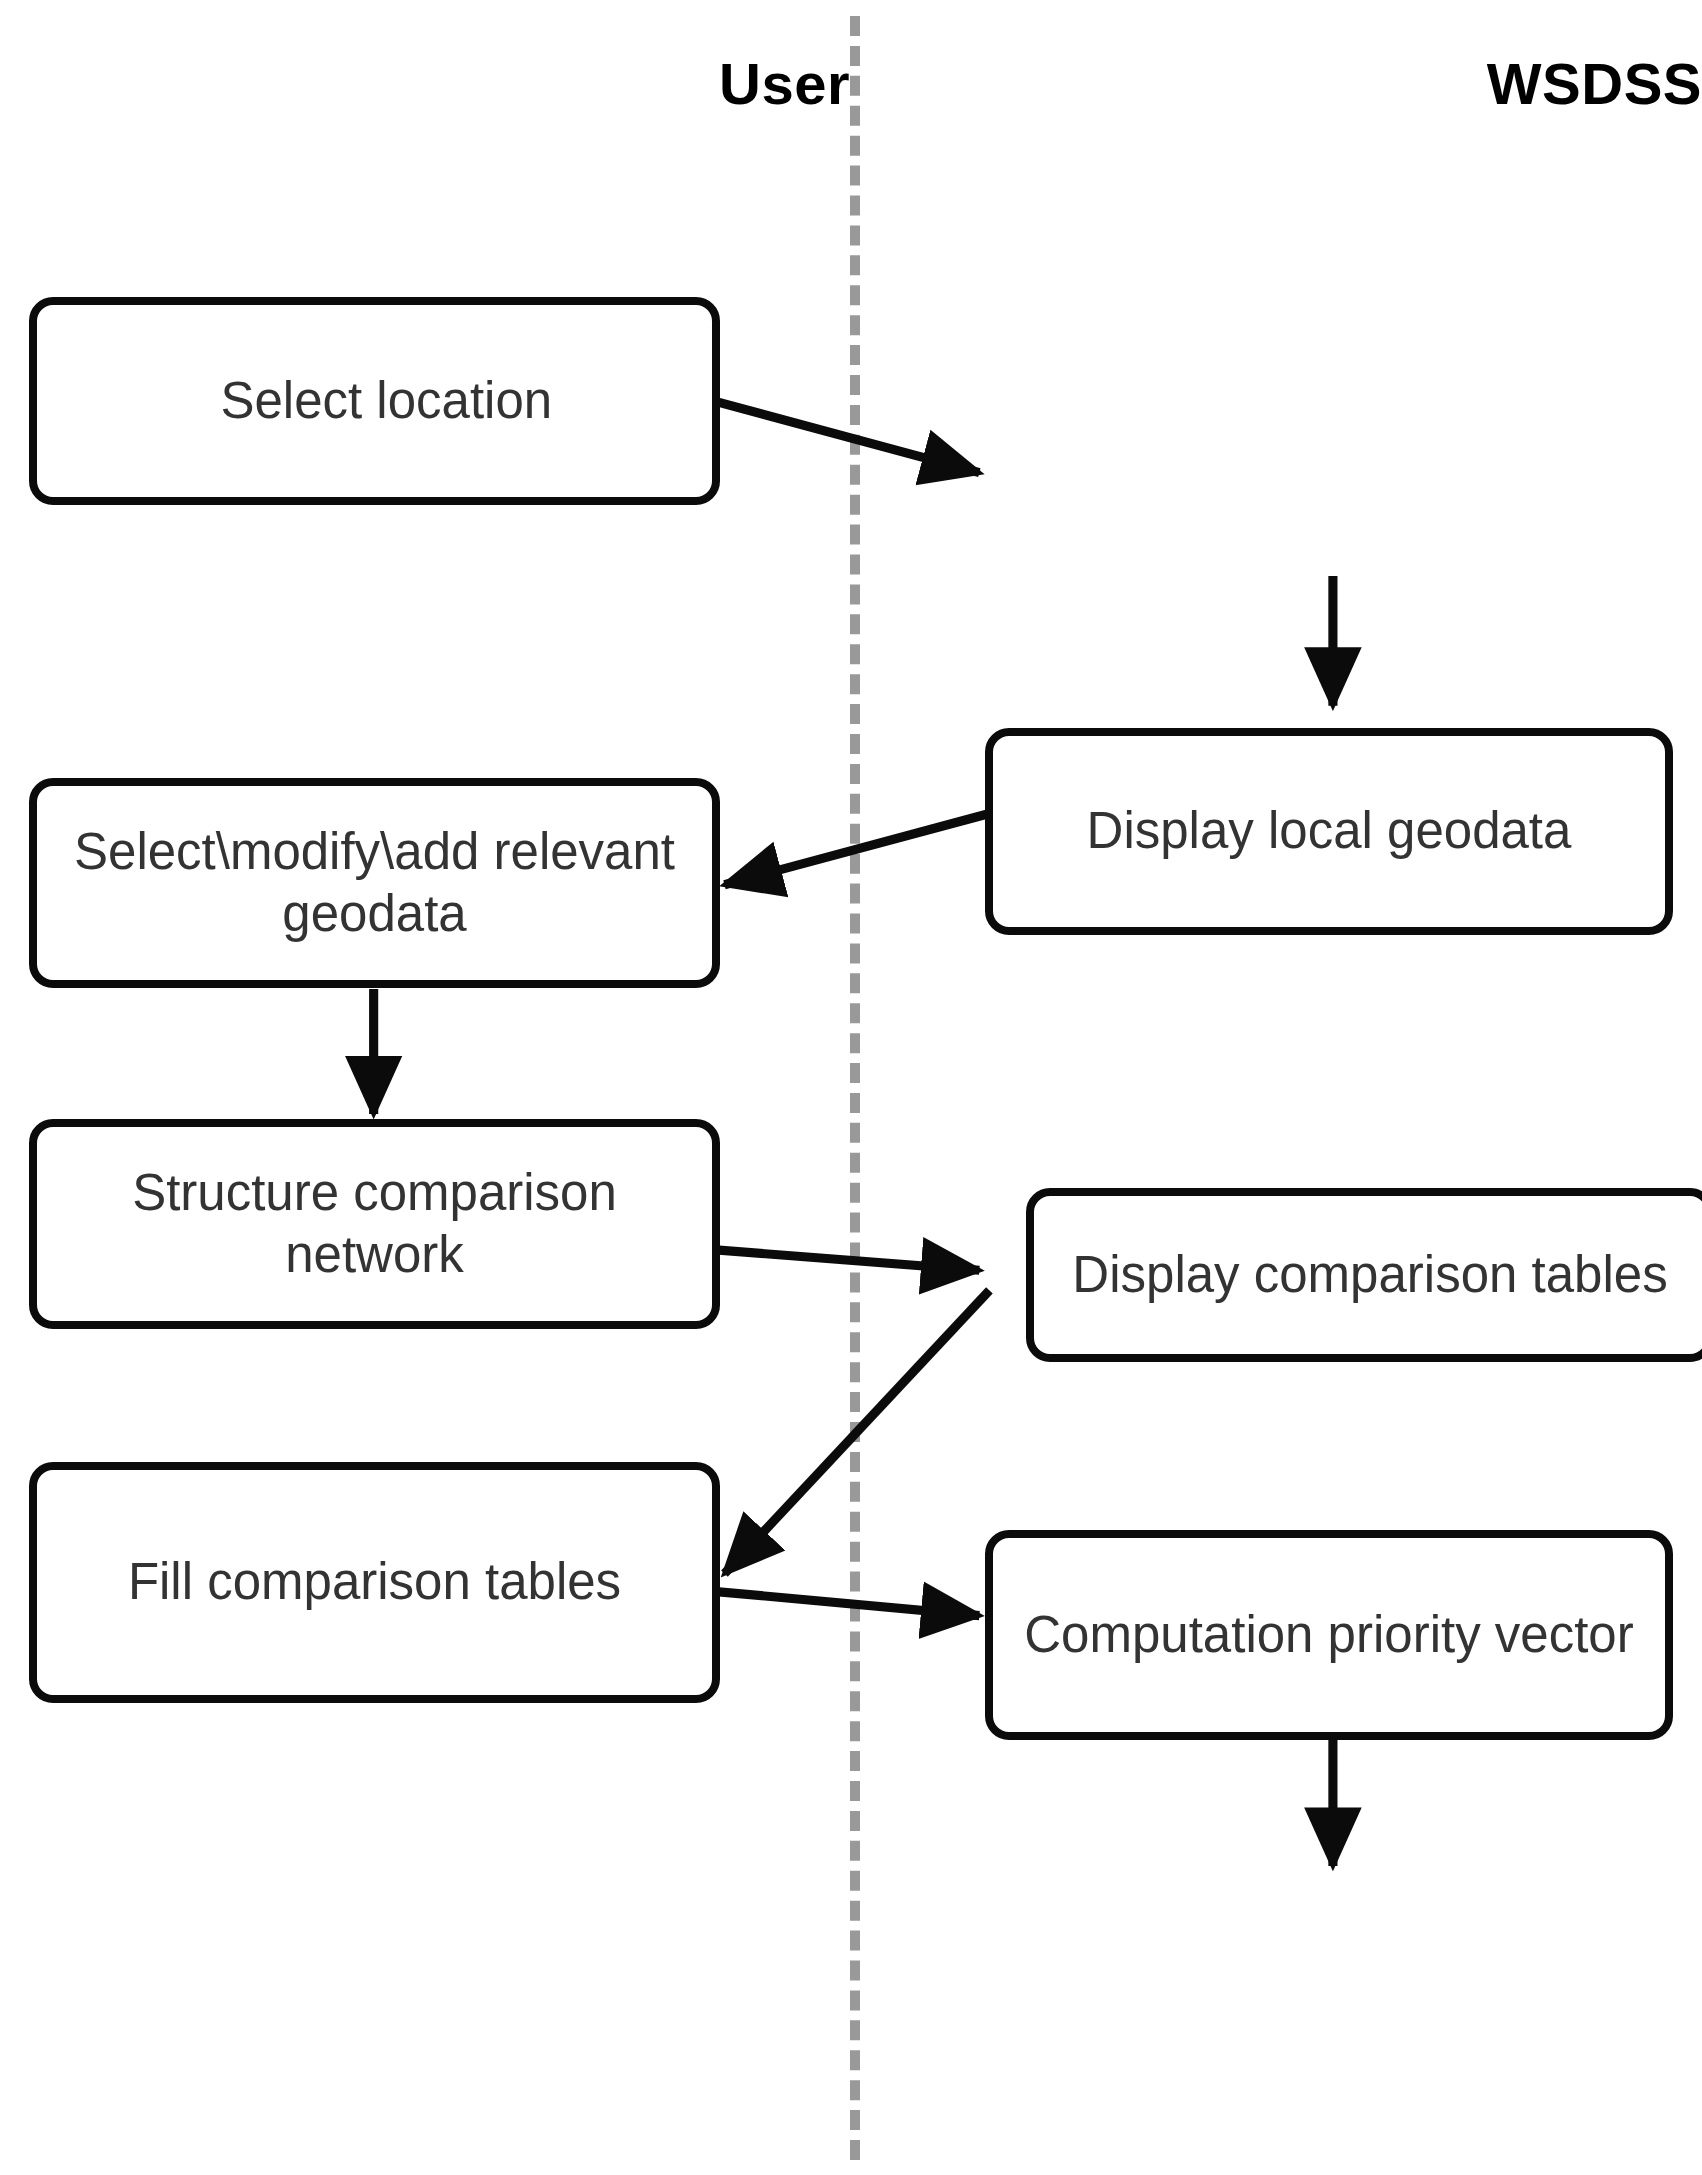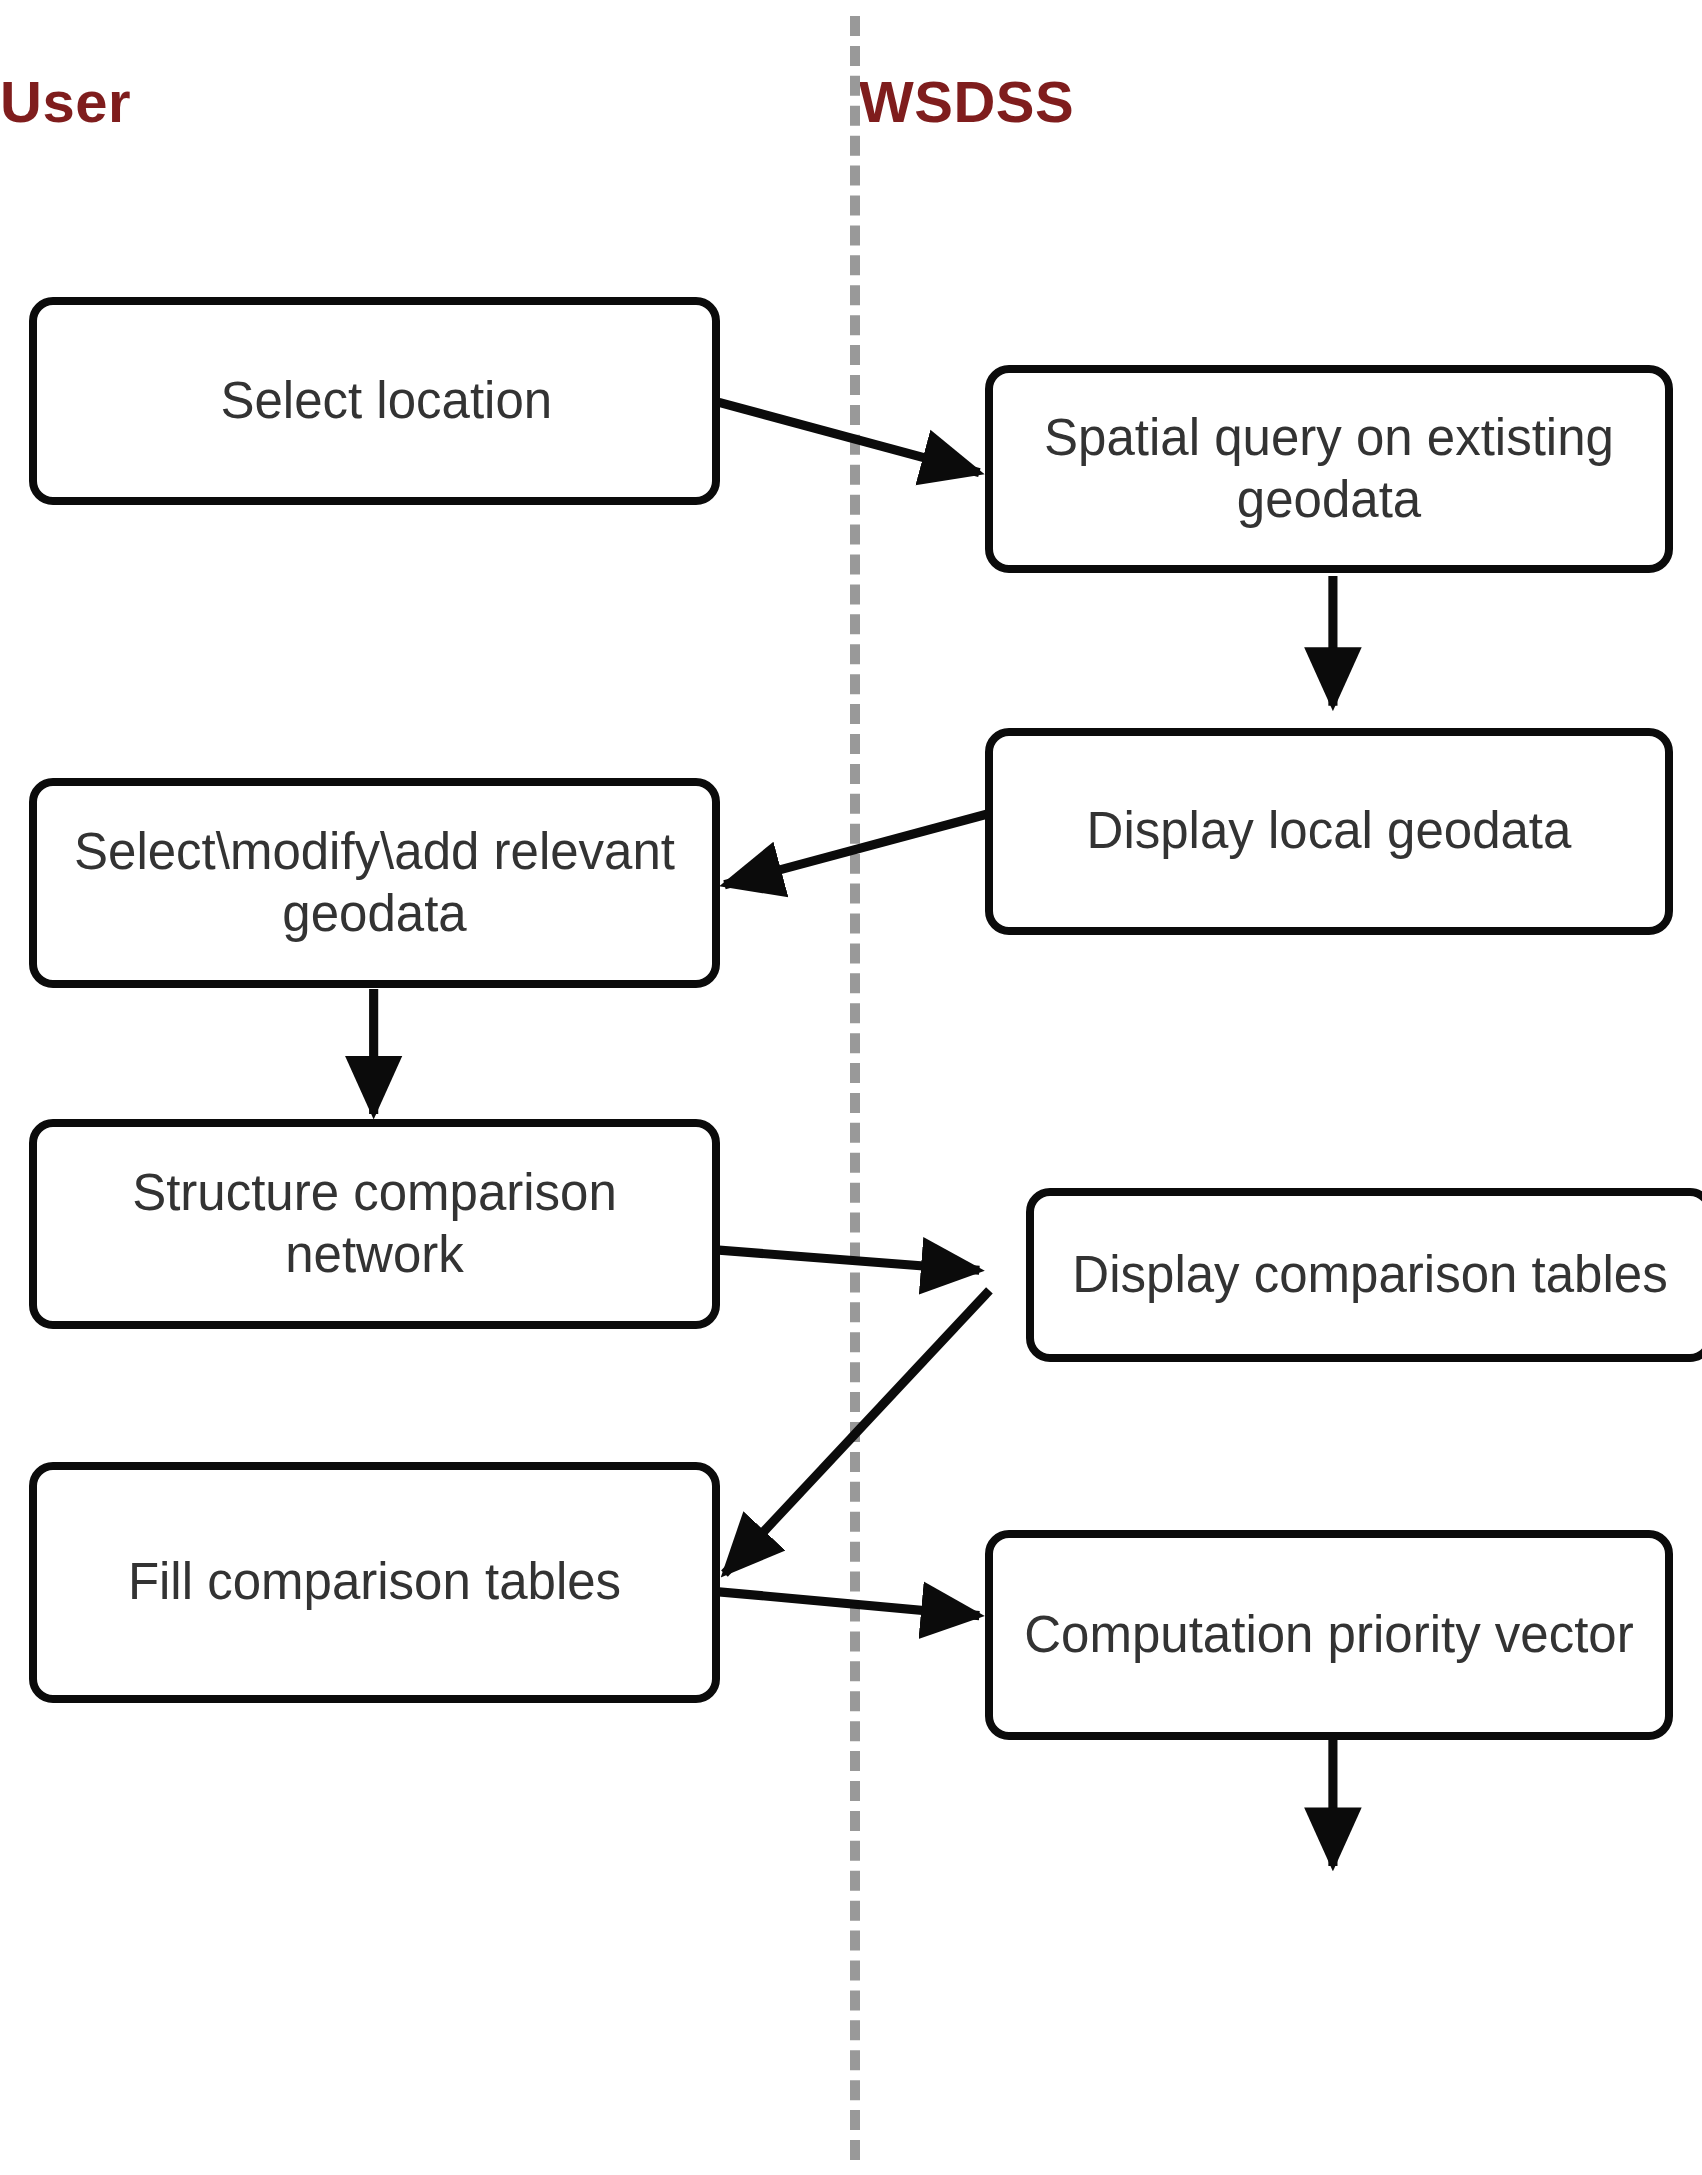--- a/index.html
+++ b/index.html
@@ -12,25 +12,24 @@
     width: 1702px;
     height: 2176px;
     background: #ffffff;
     font-family: "Liberation Sans", sans-serif;
     overflow: hidden;
   }
   .lane-header {
     position: absolute;
     font-weight: bold;
     font-size: 58px;
-    color: #7f1d1d;
-    text-align: left;
+    color: #000000;
+    text-align: right;
     letter-spacing: 0.5px;
     white-space: nowrap;
-    margin-top: 18px;
   }
   #lane-header-user  { left: 0px;   top: 50px; width: 850px; }
   #lane-header-wsdss { left: 859px; top: 50px; width: 843px; }
 
   #lane-divider {
     position: absolute;
     left: 850px;
     top: 16.4px;
     width: 0px;
     height: 2144px;
@@ -94,23 +93,20 @@
 
     <line x1="787" y1="1742" x2="1072" y2="1768" stroke="#0b0b0b" stroke-width="10" marker-end="url(#arrowhead)"></line>
 
     <line x1="1459" y1="1903" x2="1459" y2="2042" stroke="#0b0b0b" stroke-width="10" marker-end="url(#arrowhead)"></line>
   </svg>
 
   <div class="node" style="left:29px; top:297px; width:691px; height:208px;padding-left:40px;">
     <span>Select location</span>
   </div>
 
-  <div class="node" style="left:985px; top:365px; width:688px; height:208px;">
-    <span>Spatial query on extisting geodata</span>
-  </div>
 
   <div class="node" style="left:985px; top:728px; width:688px; height:207px;">
     <span>Display local geodata</span>
   </div>
 
   <div class="node" style="left:29px; top:778px; width:691px; height:210px;">
     <span>Select\modify\add relevant geodata</span>
   </div>
 
   <div class="node" style="left:29px; top:1119px; width:691px; height:210px;">

